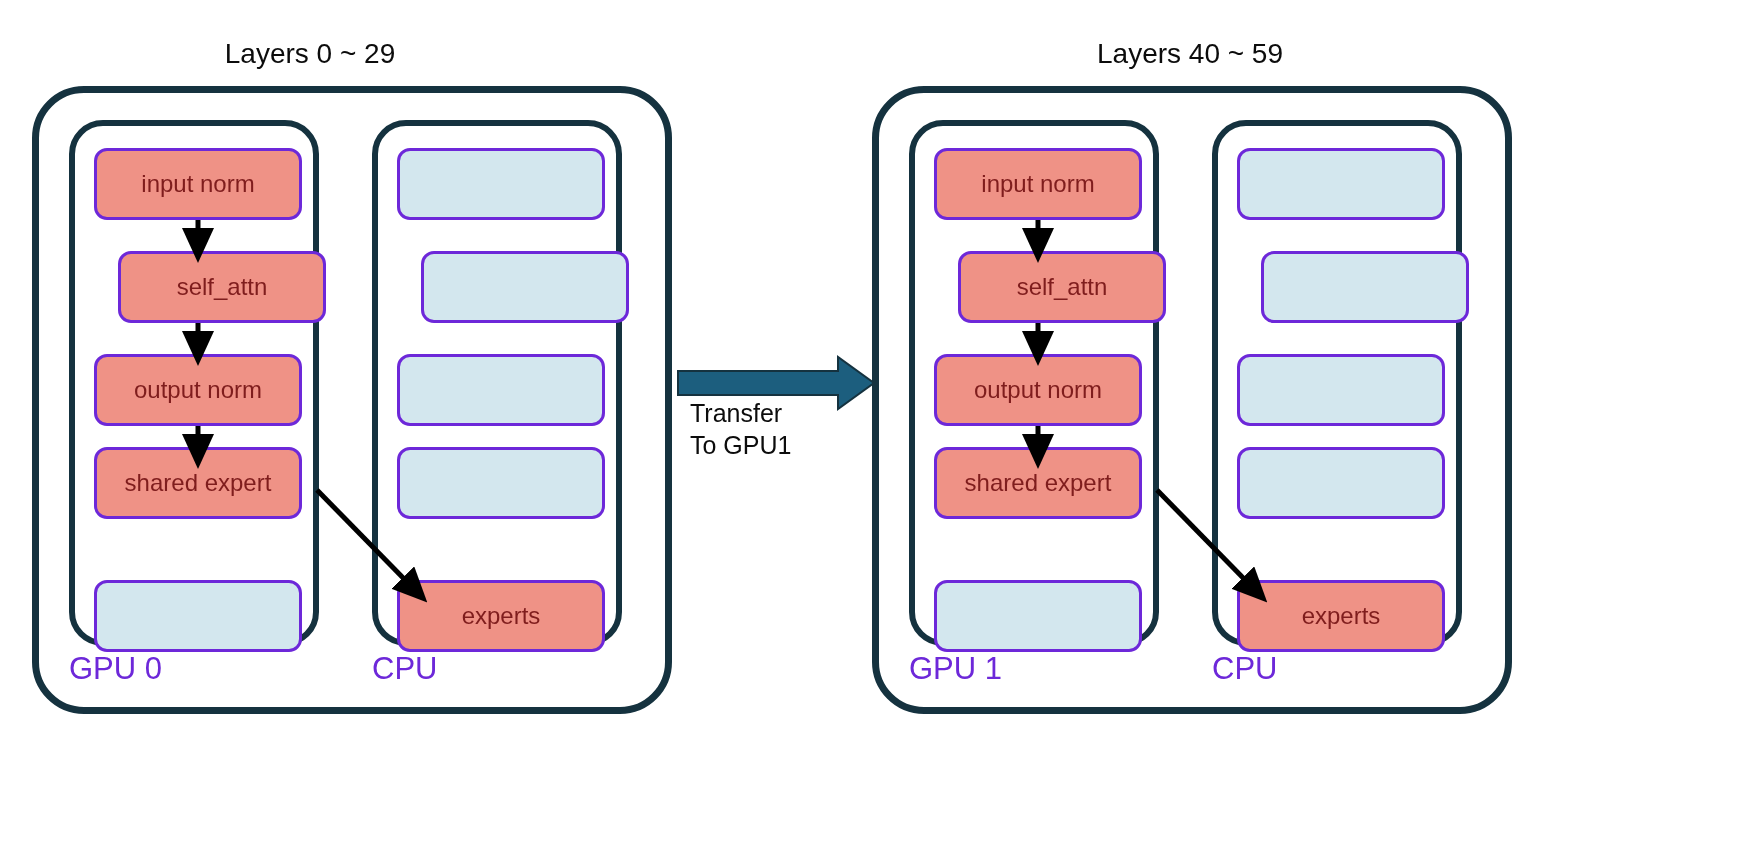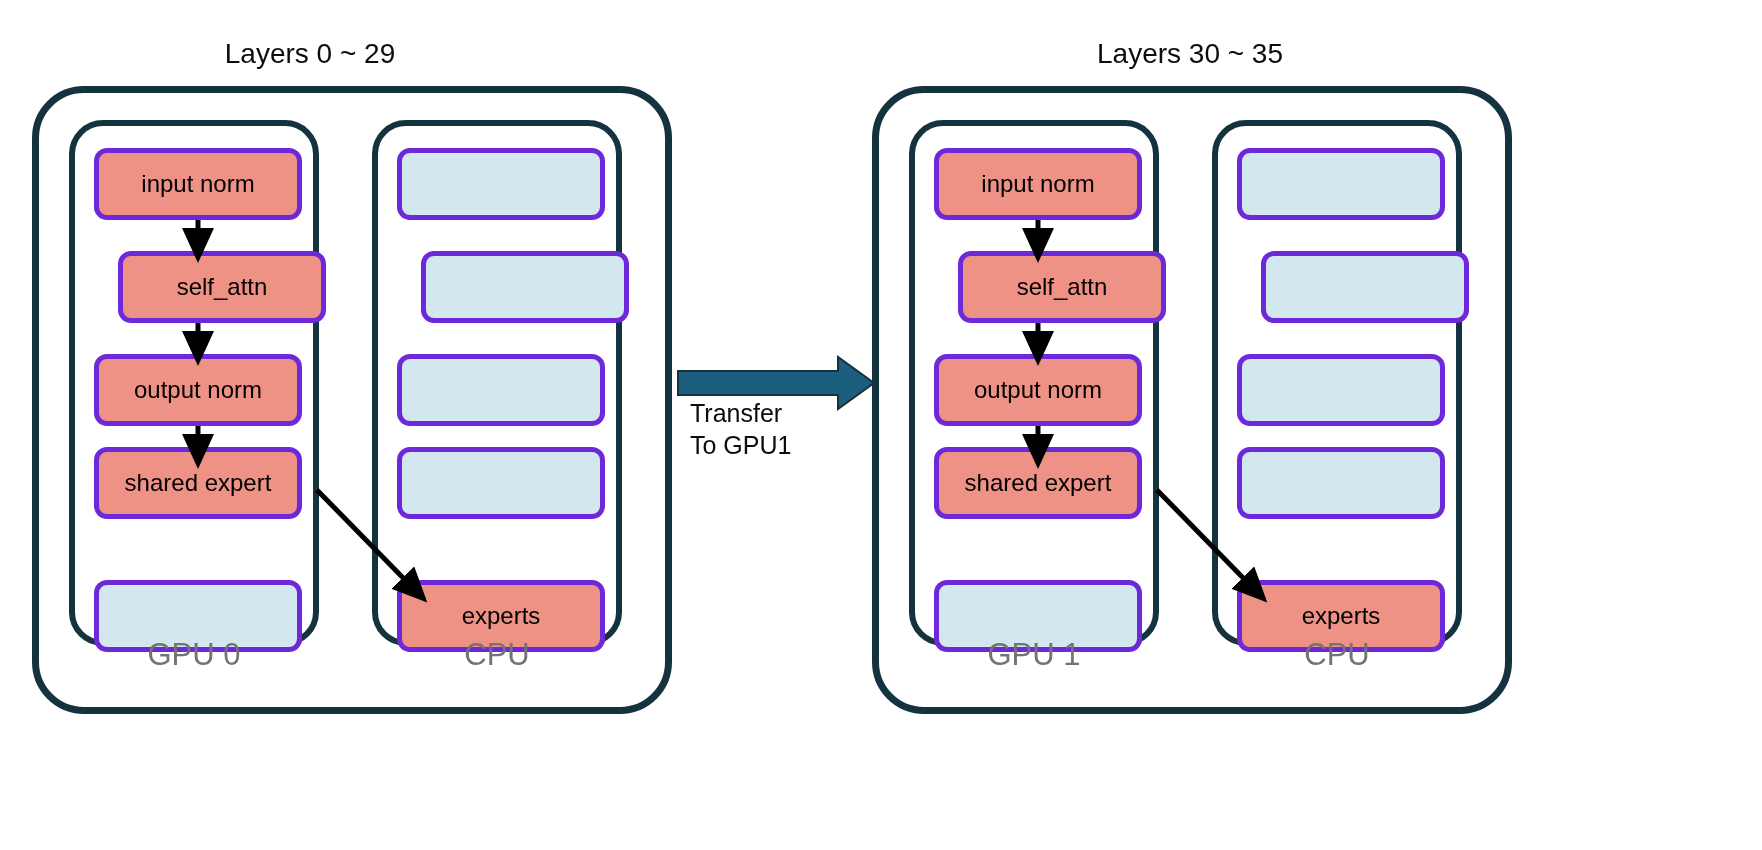--- a/index.html
+++ b/index.html
@@ -67,27 +67,27 @@
   .slot.s0 { top: 22px;  }
   .slot.s1 { top: 125px; padding-left: 24px; }
   .slot.s2 { top: 228px; border-radius: 24px; }
   .slot.s3 { top: 321px; }
   .slot.s4 { top: 454px; text-align: right; }
 
   .box {
     width: 100%;
     height: 100%;
     box-sizing: border-box;
-    border: 5px solid #6d28d9;
+    border: 3px solid #6d28d9;
     border-radius: 13px;
     display: flex;
     align-items: center;
     justify-content: center;
     font-size: 24px;
-    color: #000000;
+    color: #7f1d1d;
     white-space: nowrap;
     font-family: "Liberation Sans", sans-serif;
   }
   .box.active { background: #ef9286; }
   .box.idle   { background: #d3e7ee; }
 
   
   .vsvg {
     position: absolute;
     left: 0;
@@ -105,25 +105,25 @@
     top: 0;
     width: 640px;
     height: 628px;
     pointer-events: none;
     overflow: visible;
   }
 
   
   .device-label {
     position: absolute;
-    top: 544px;
+    top: 558px;
     width: 250px;
-    text-align: center;
+    text-align: left;
     font-size: 31px;
-    color: #737373;
+    color: #6d28d9;
     white-space: nowrap;
     font-family: "Liberation Sans", sans-serif;
   }
   .lbl-gpu { left: 30px;  }
   .lbl-cpu { left: 333px; }
 
   
   #transfer-arrow {
     position: absolute;
     left: 678px;
@@ -143,21 +143,21 @@
     white-space: nowrap;
     font-family: "Liberation Sans", sans-serif;
   }
 </style>
 </head>
 <body>
 
 <div id="canvas">
 
   <div id="title-left" class="panel-title">Layers 0 ~ 29</div>
-  <div id="title-right" class="panel-title">Layers 30 ~ 35</div>
+  <div id="title-right" class="panel-title">Layers 40 ~ 59</div>
 
   <div id="panel-left" class="panel">
 
     <div class="column col-gpu">
       <div class="slot s0">
         <div class="box active">input norm</div>
       </div>
       <div class="slot s1">
         <div class="box active">self_attn</div>
       </div>

